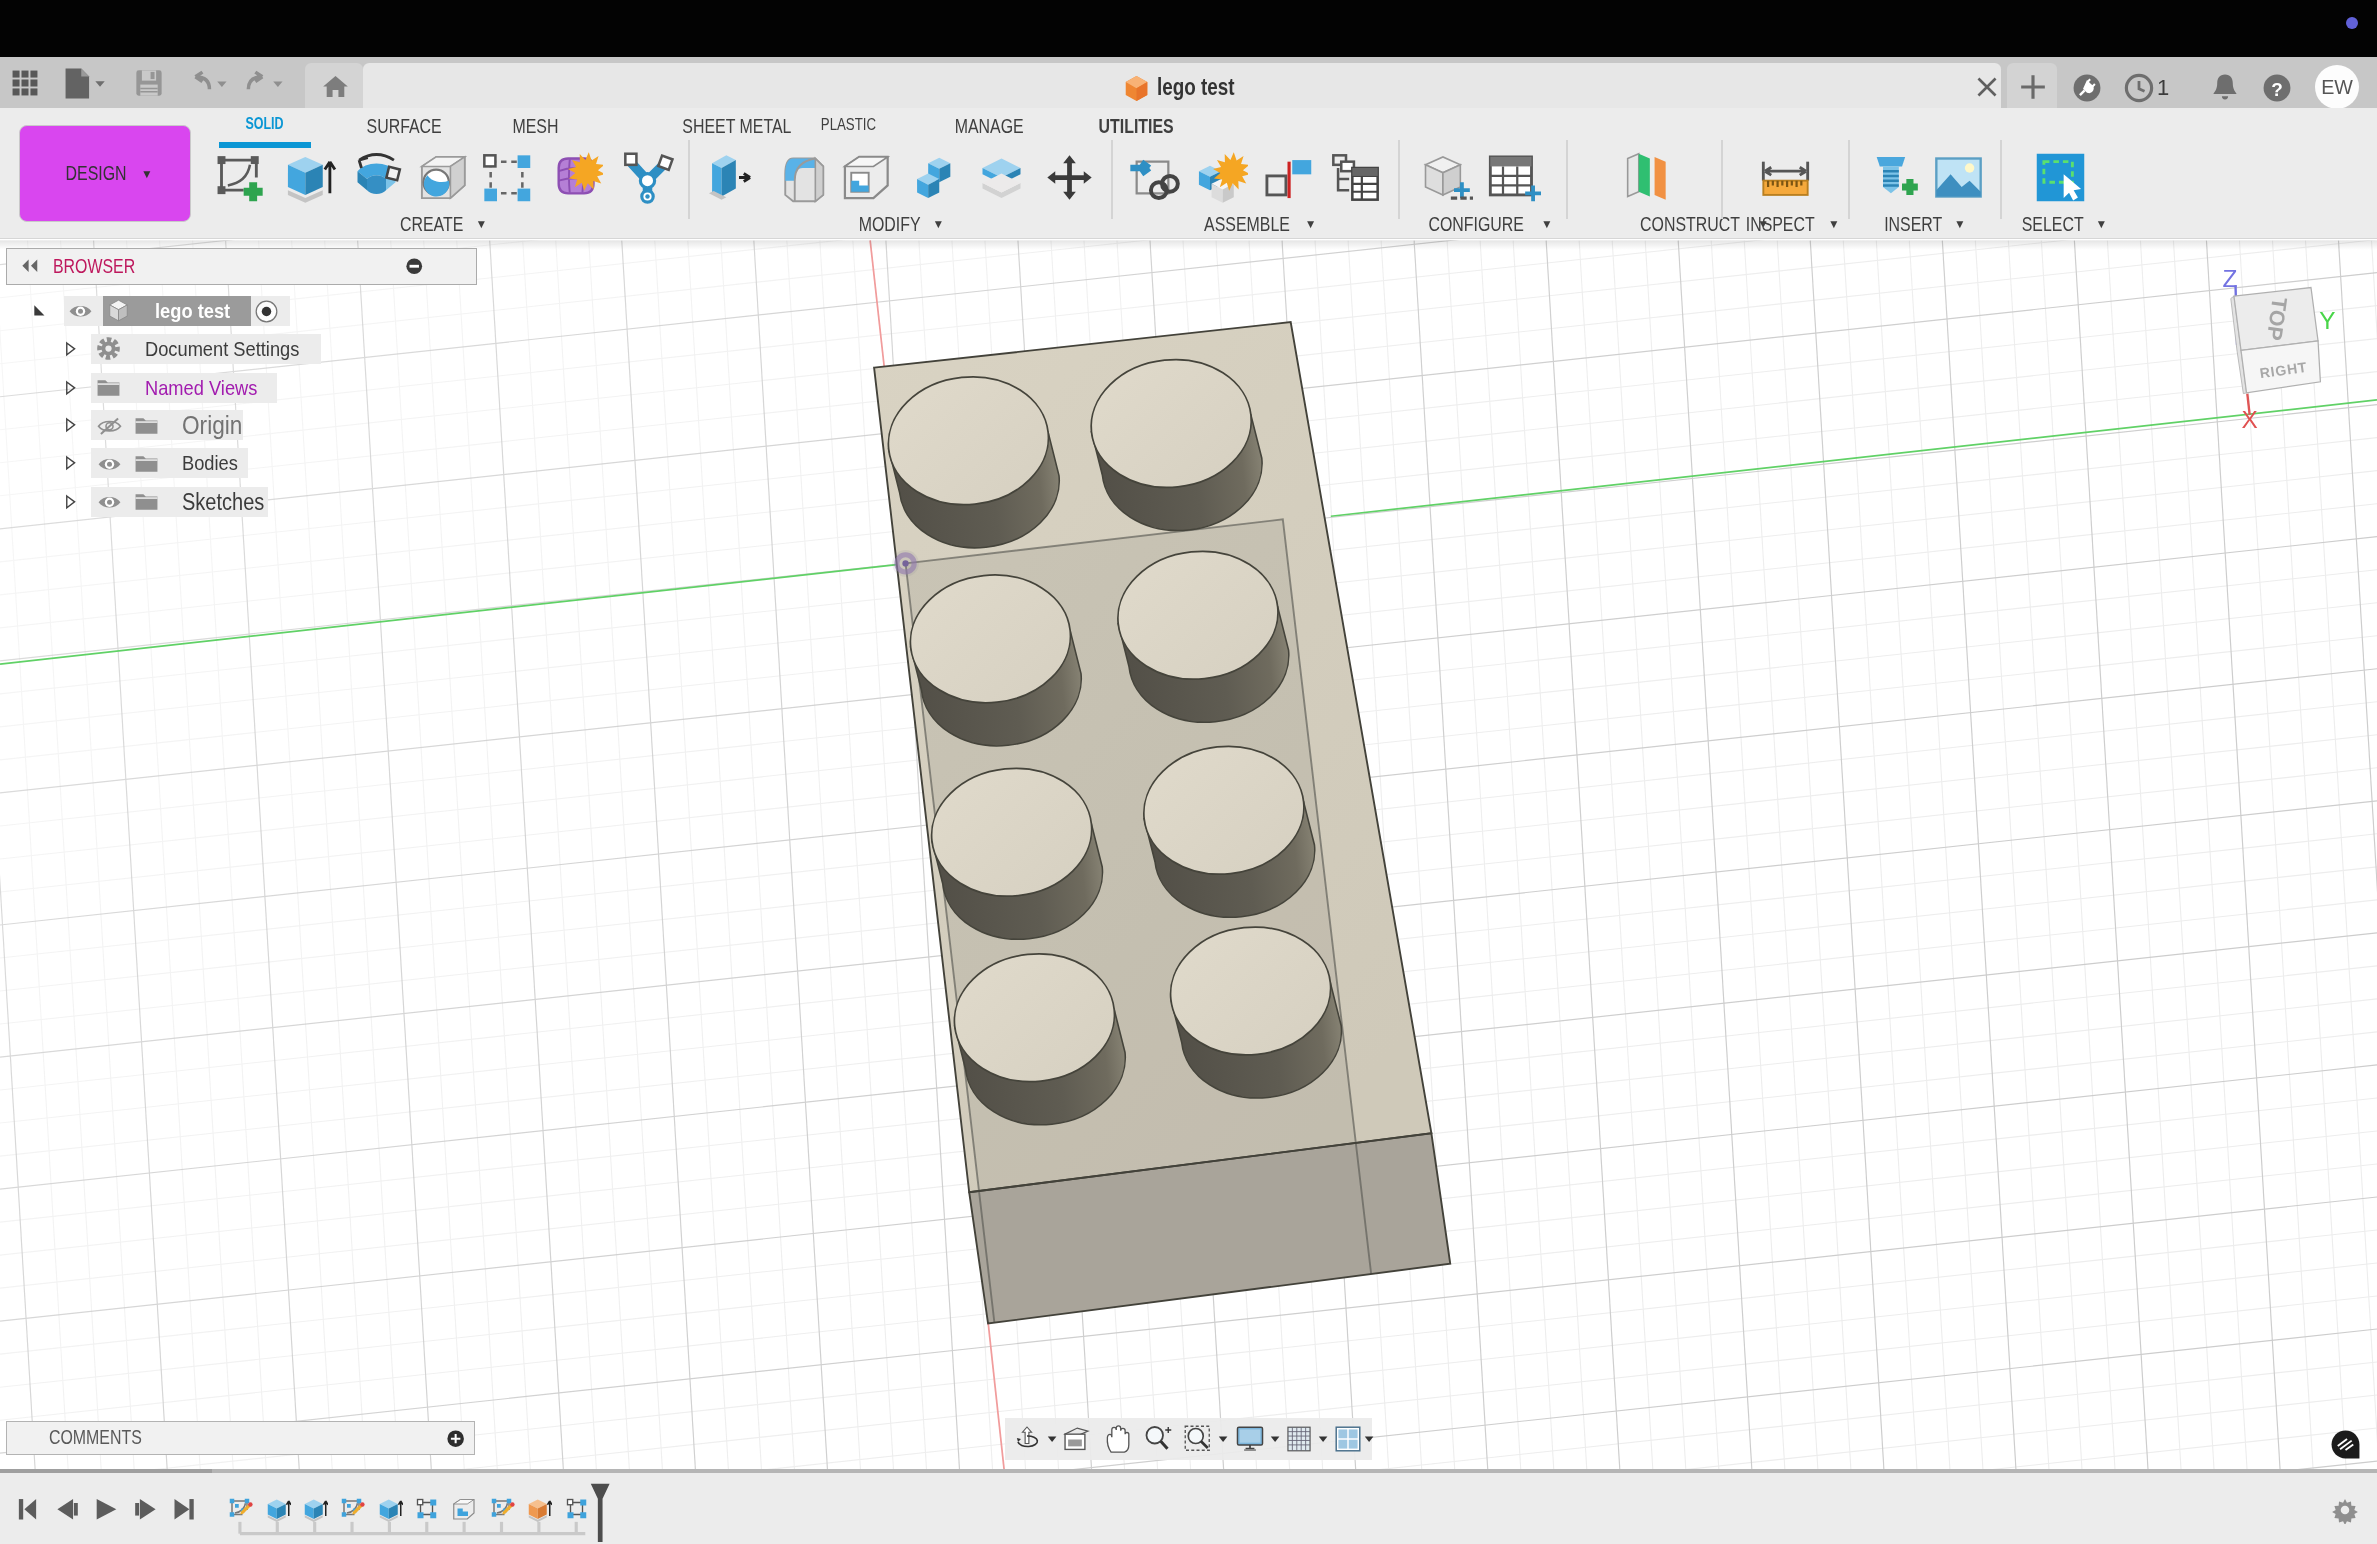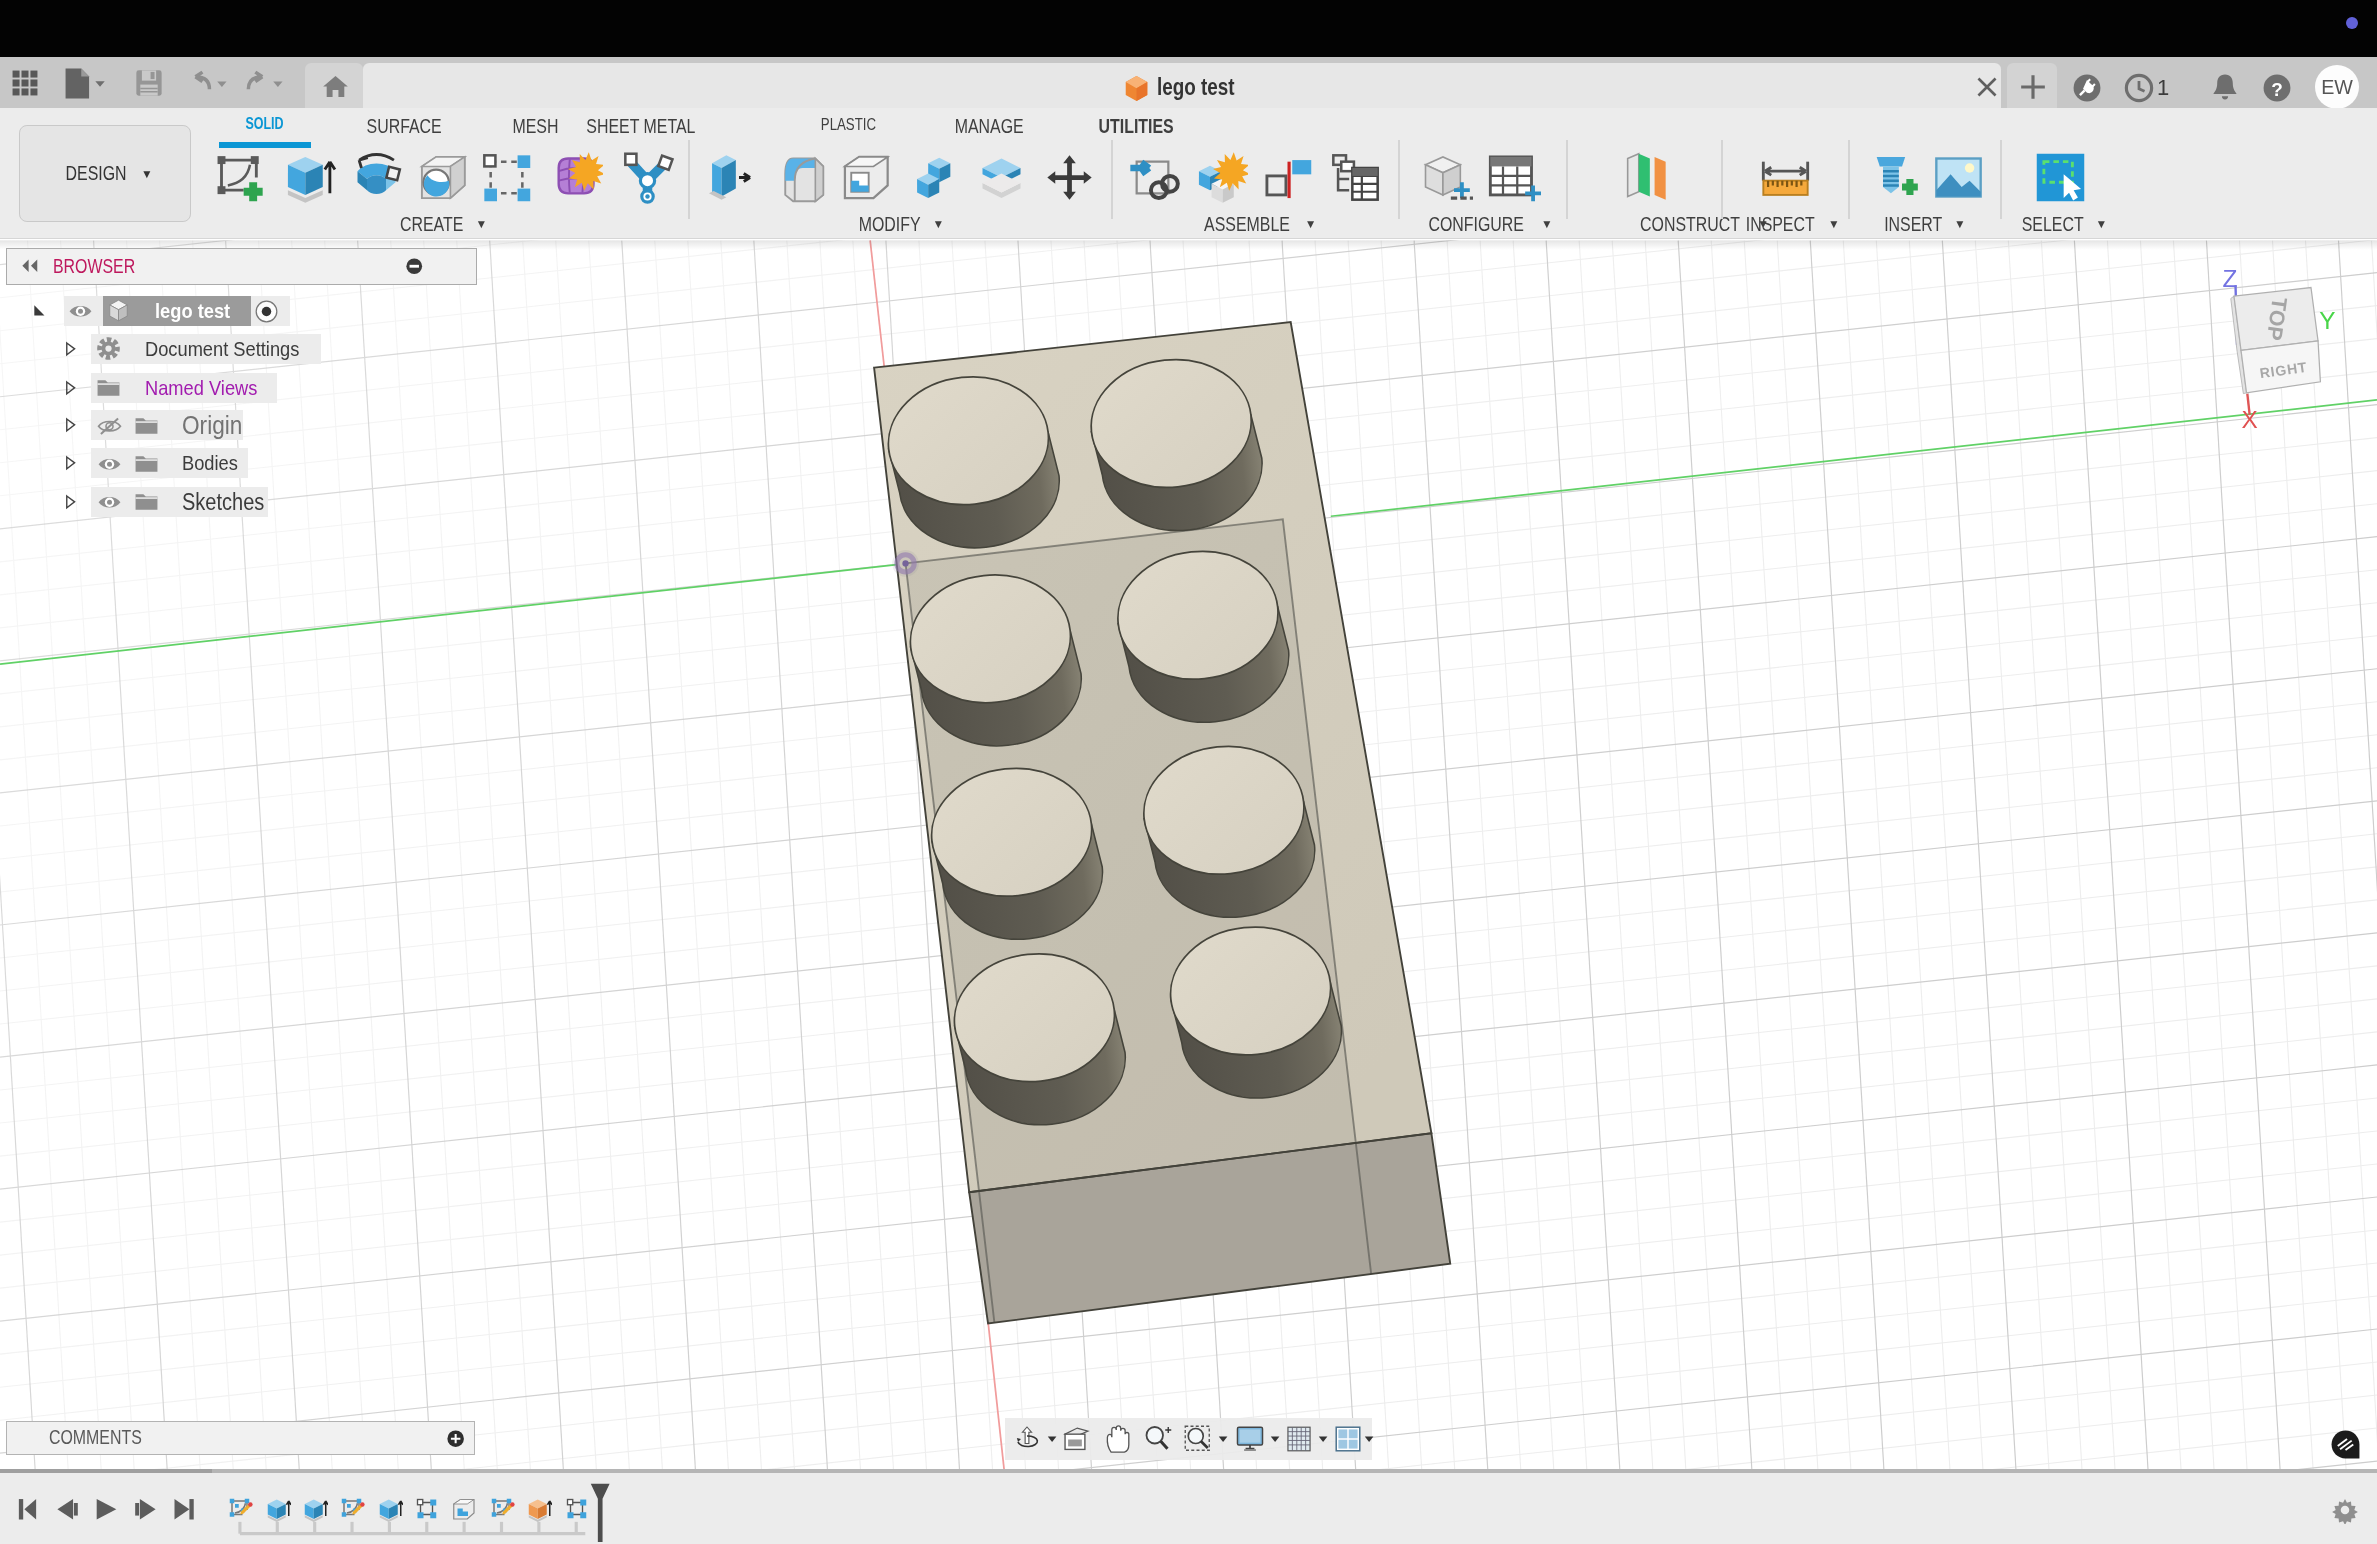--- a/index.html
+++ b/index.html
@@ -84,26 +84,26 @@
 
 <svg class="abs" style="left:1125px;top:75px" width="23" height="27" viewBox="0 0 32 37">
  <polygon points="16,1 31,9.5 31,27.5 16,36 1,27.5 1,9.5" fill="#ef8632"></polygon>
  <polygon points="16,1 31,9.5 16,18 1,9.5" fill="#f8b275"></polygon>
  <polygon points="16,18 31,9.5 31,27.5 16,36" fill="#e8742a"></polygon>
 </svg>
 <div class="abs" style="left:1157px;top:65px;height:44px;line-height:44px;font-size:23.6px;font-weight:bold;color:#333;white-space:nowrap"><span style="display:inline-block;transform:scaleX(0.8);transform-origin:left center">lego test</span></div>
 
 <div class="abs" style="left:0;top:108px;width:2377px;height:131px;background:#ececec;border-bottom:1.6px solid #d6d6d6">
 </div>
-<div class="abs" style="left:19px;top:125px;width:172px;height:97px;background:#e5e5e5;border:1.6px solid #c9c9c9;border-radius:7.9px;
+<div class="abs" style="left:19px;top:125px;width:172px;height:97px;background:#d946ef;border:1.6px solid #c9c9c9;border-radius:7.9px;
   text-align:center;line-height:94px;font-size:20.4px;color:#333;white-space:nowrap"><span style="display:inline-block;transform:scaleX(0.78);transform-origin:center center">DESIGN</span>&nbsp;<span style="font-size:11.8px;position:relative;top:-2.4px">▼</span></div>
 <div style="position:absolute;left:146px;top:115px;width:236px;text-align:center;font-size:16px;color:#0a96d4;font-weight:bold;white-space:nowrap"><span style="display:inline-block;transform:scaleX(0.78);transform-origin:center center">SOLID</span></div>
 <div style="position:absolute;left:286px;top:115px;width:236px;text-align:center;font-size:20.4px;color:#3f3f3f;font-weight:normal;white-space:nowrap"><span style="display:inline-block;transform:scaleX(0.78);transform-origin:center center">SURFACE</span></div>
 <div style="position:absolute;left:417px;top:115px;width:236px;text-align:center;font-size:20.4px;color:#3f3f3f;font-weight:normal;white-space:nowrap"><span style="display:inline-block;transform:scaleX(0.78);transform-origin:center center">MESH</span></div>
-<div style="position:absolute;left:571px;top:115px;width:236px;text-align:left;font-size:20.4px;color:#3f3f3f;font-weight:normal;white-space:nowrap"><span style="display:inline-block;transform:scaleX(0.78);transform-origin:center center">SHEET METAL</span></div>
+<div style="position:absolute;left:571px;top:115px;width:236px;text-align:right;font-size:20.4px;color:#3f3f3f;font-weight:normal;white-space:nowrap"><span style="display:inline-block;transform:scaleX(0.78);transform-origin:center center">SHEET METAL</span></div>
 <div style="position:absolute;left:730px;top:115px;width:236px;text-align:center;font-size:17px;color:#3f3f3f;font-weight:normal;white-space:nowrap"><span style="display:inline-block;transform:scaleX(0.78);transform-origin:center center">PLASTIC</span></div>
 <div style="position:absolute;left:871px;top:115px;width:236px;text-align:center;font-size:20.4px;color:#3f3f3f;font-weight:normal;white-space:nowrap"><span style="display:inline-block;transform:scaleX(0.78);transform-origin:center center">MANAGE</span></div>
 <div style="position:absolute;left:1018px;top:115px;width:236px;text-align:center;font-size:20.4px;color:#3f3f3f;font-weight:bold;white-space:nowrap"><span style="display:inline-block;transform:scaleX(0.78);transform-origin:center center">UTILITIES</span></div>
 <div style="position:absolute;left:219px;top:142px;width:92px;height:5.5px;background:#0a96d4"></div>
 <svg style="position:absolute;left:212px;top:149px" width="57" height="57" viewBox="0 0 36 36">
 <g stroke="#5a5a5a" stroke-width="1.8" fill="none">
 <path d="M6 7 H25 M6 7 V26 M6 26 H20 M28 7 V18"></path>
 <path d="M10 23 Q 22 21 24 10" stroke-width="1.6"></path>
 </g>
 <g fill="#5a5a5a">

